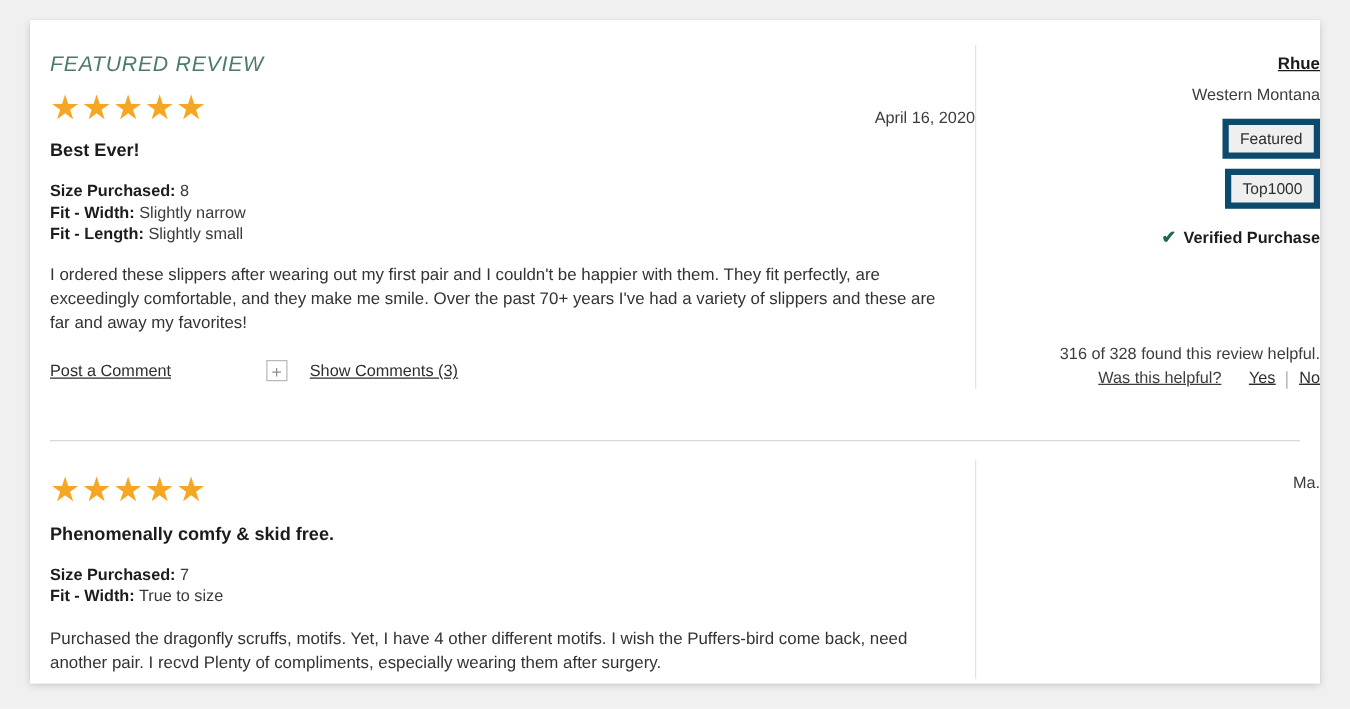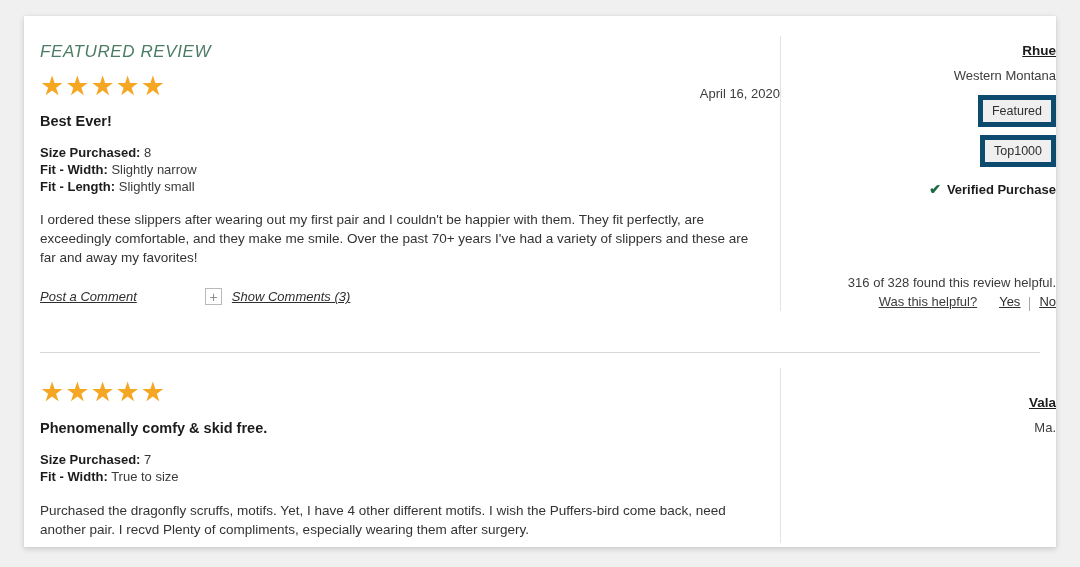--- a/index.html
+++ b/index.html
@@ -95,23 +95,22 @@
   .review-body {
     font-size: 13.5px;
     color: #333333;
     line-height: 19px;
     width: 712px;
   }
 
   .actions {
     display: flex;
     align-items: center;
-    gap: 0;
-    font-size: 13px;
-    font-style: italic;
+    gap: 8px;
+    font-size: 13px;
   }
   .link {
     color: #2e2e2e;
     text-decoration: underline;
     cursor: pointer;
   }
   .plus-box {
     width: 17px;
     height: 17px;
     border: 1px solid #b9b9b9;
@@ -301,17 +300,16 @@
       </div>
 
       <div class="review-body" style="margin-top:16px;">Purchased the dragonfly scruffs, motifs. Yet, I have 4 other different motifs. I wish the Puffers-bird come back, need another pair. I recvd Plenty of compliments, especially wearing them after surgery.</div>
     </div>
 
   </div>
 
   <div class="divider-v second"></div>
 
   <div class="meta-col second">
-    <div class="reviewer" style="margin-top:28px;">Vala</div>
     <div class="location" style="margin-top:11px;">Ma.</div>
   </div>
 
 </div>
 
 </body></html>

